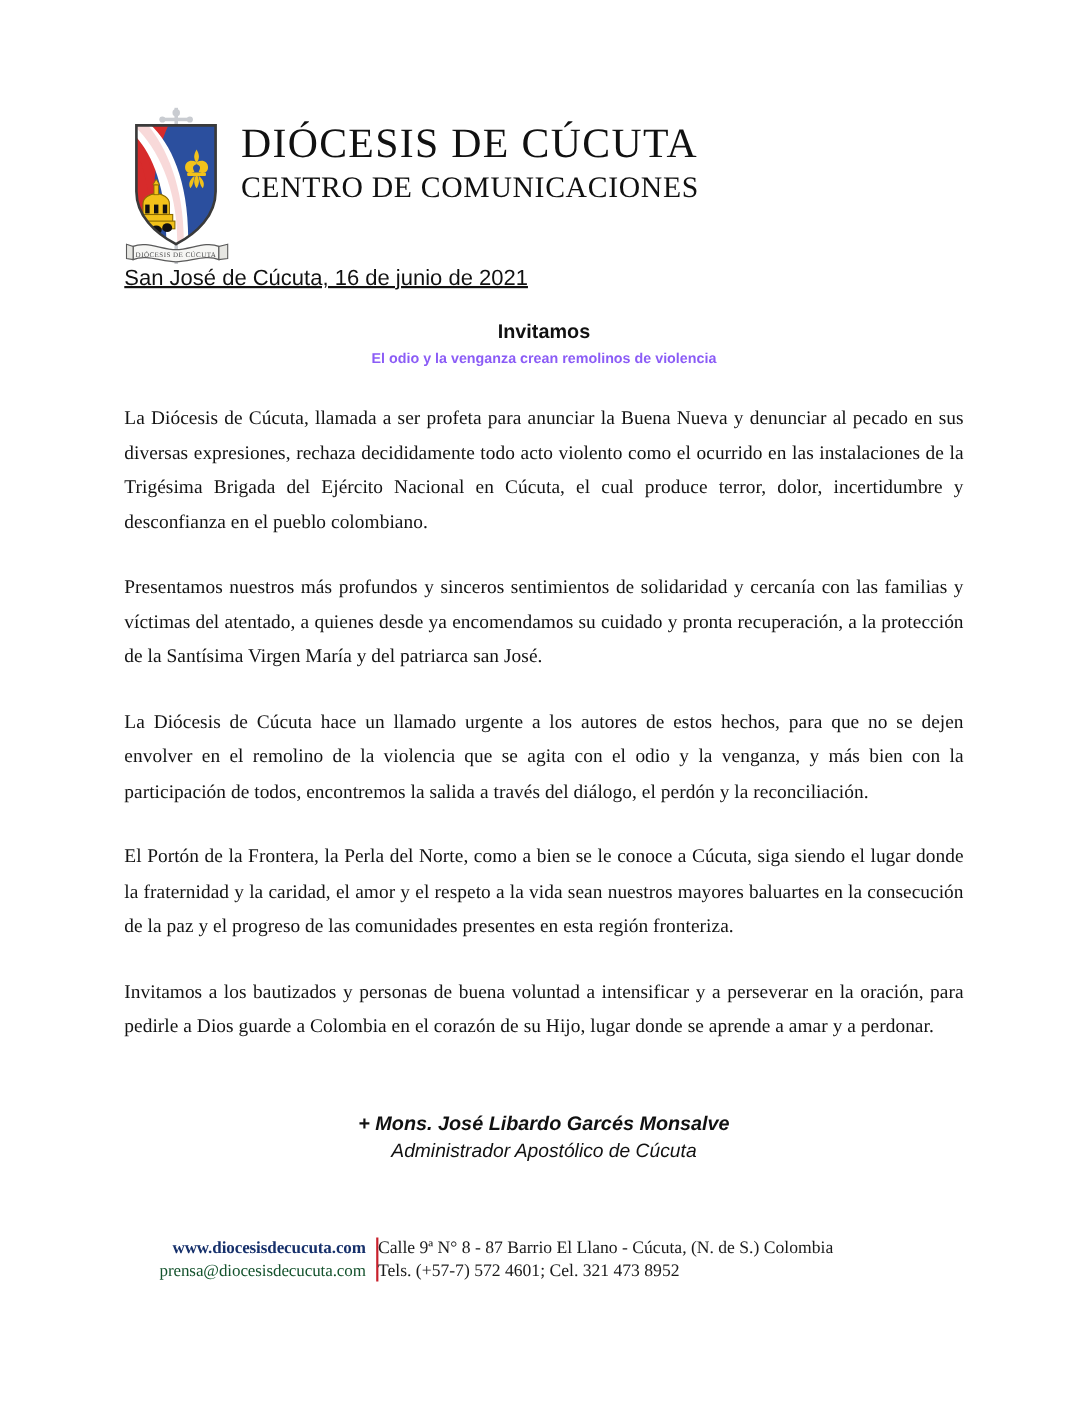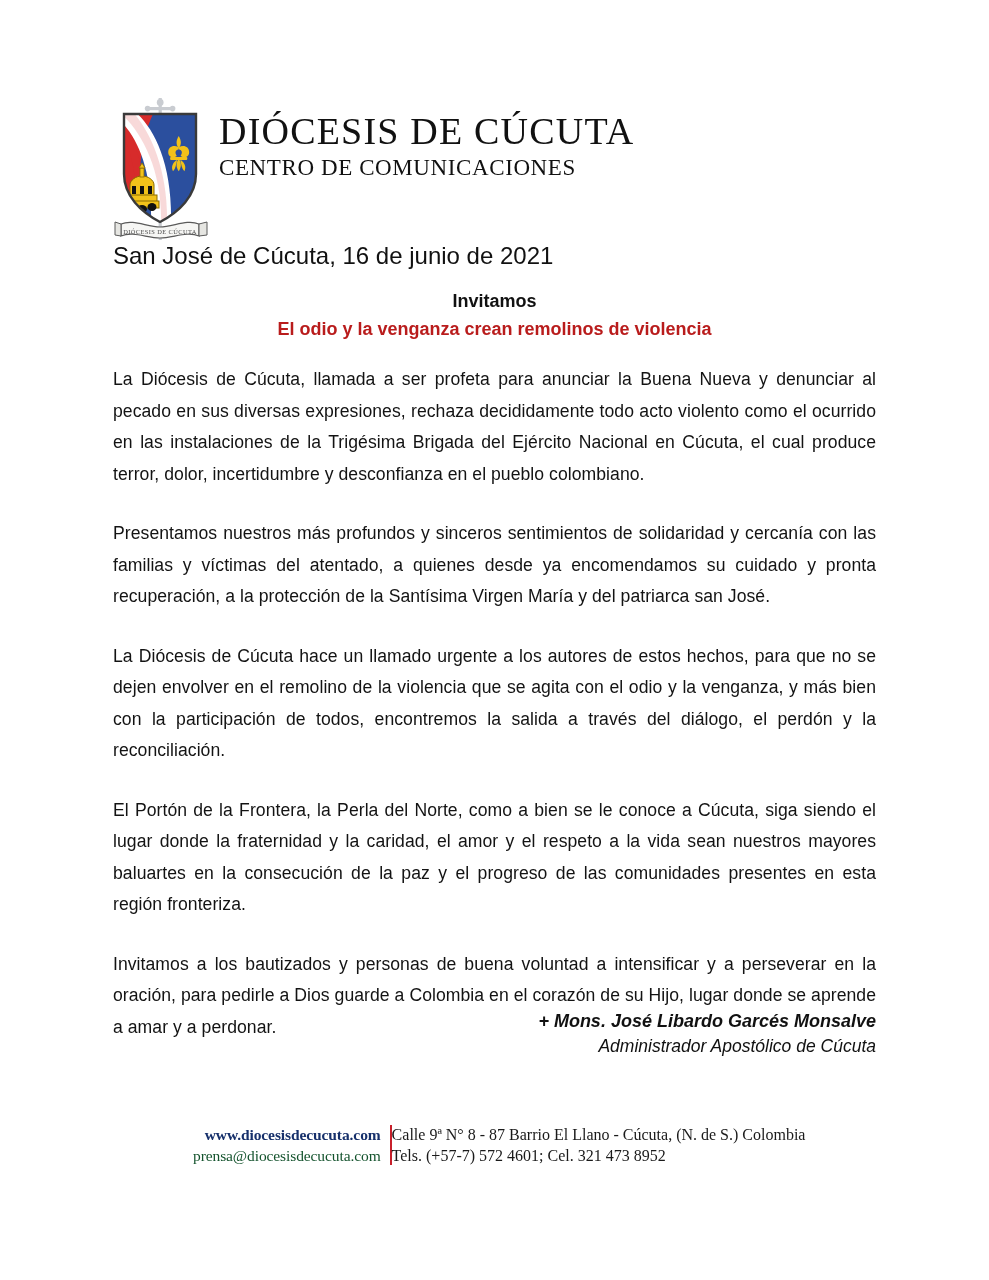--- a/index.html
+++ b/index.html
@@ -46,83 +46,85 @@
   .lh-title {
     font-family: "Liberation Serif", "DejaVu Serif", serif;
     font-size: 38px;
     letter-spacing: 1.2px;
     line-height: 1.0;
     color: #111111;
     white-space: nowrap;
   }
   .lh-sub {
     font-family: "Liberation Serif", "DejaVu Serif", serif;
-    font-size: 23px;
+    font-size: 27px;
     letter-spacing: 0.6px;
     line-height: 1.15;
     margin-top: 5px;
     color: #111111;
     white-space: nowrap;
   }
 
   
   .dateline {
     position: absolute;
     left: 113px;
     top: 240px;
-    font-size: 24px;
+    font-size: 20px;
     line-height: 1.3;
     color: #111;
+    text-decoration: underline;
   }
 
   
   .doc-heading {
     position: absolute;
     left: 113px;
     top: 288px;
     width: 763px;
     text-align: center;
   }
   .doc-heading .h1 {
     font-size: 18px;
     font-weight: bold;
     line-height: 1.55;
     color: #111;
   }
   .doc-heading .h2 {
-    font-size: 18px;
+    font-size: 13px;
     font-weight: bold;
     line-height: 1.55;
-    color: #b91c1c;
+    color: #8b5cf6;
   }
 
   
   .body-copy {
     position: absolute;
     left: 113px;
     top: 364px;
     width: 763px;
   }
   .body-copy p {
     margin: 0 0 28px 0;
     font-size: 17.6px;
     line-height: 31.5px;
     text-align: justify;
     color: #131313;
     letter-spacing: 0.05px;
+    font-family: Liberation Serif, serif;
   }
   .body-copy p:last-child { margin-bottom: 0; }
 
   
   .signature {
     position: absolute;
     left: 113px;
     top: 1008px;
     width: 763px;
-    text-align: right;
+    text-align: center;
   }
   .signature .sig-name {
     font-size: 18px;
     font-weight: bold;
     font-style: italic;
     line-height: 1.45;
     color: #111;
   }
   .signature .sig-role {
     font-size: 17.5px;
@@ -136,21 +138,20 @@
     position: absolute;
     left: 145px;
     top: 1124px;
     display: flex;
     align-items: stretch;
   }
   .footer-left {
     text-align: right;
     padding-right: 9px;
     font-family: "Liberation Serif", "DejaVu Serif", serif;
-    margin-left: 48px;
   }
   .footer-web {
     font-size: 15.5px;
     font-weight: bold;
     color: #16306b;
     line-height: 21px;
     white-space: nowrap;
     letter-spacing: -0.1px;
   }
   .footer-mail {

